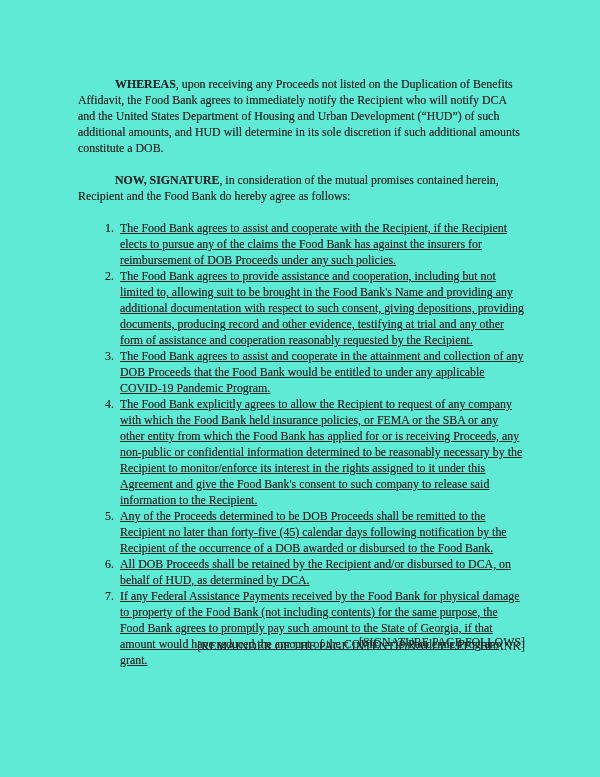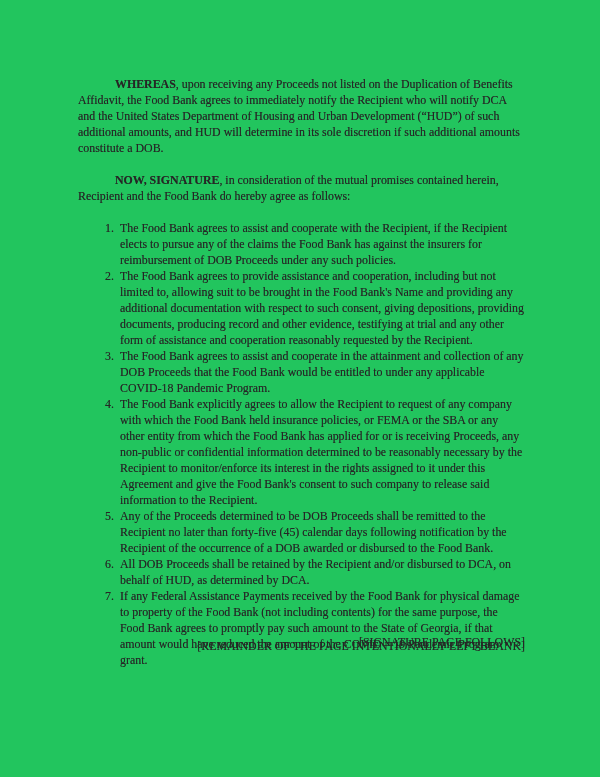--- a/index.html
+++ b/index.html
@@ -4,21 +4,21 @@
 <style>
   * { margin: 0; padding: 0; box-sizing: border-box; }
   html, body {
     width: 600px;
     background: #ffffff;
   }
   .page {
     position: relative;
     width: 600px;
     height: 777px;
-    background: #22c55e;
+    background: #5eead4;
     font-family: "Liberation Serif", serif;
     color: #262626;
     overflow: hidden;
   }
   .content {
     position: absolute;
     left: 78px;
     top: 76px;
     width: 447px;
     font-size: 11.9px;
@@ -31,20 +31,21 @@
   }
   .lead { font-weight: bold; }
   ol.agreement-list {
     margin: 0;
     padding-left: 39px;
     list-style: decimal;
   }
   ol.agreement-list li {
     padding-left: 3px;
     margin: 0;
+    text-decoration: underline;
   }
   .footer-line {
     position: absolute;
     left: 78px;
     width: 447px;
     text-align: right;
     font-size: 11.9px;
     line-height: 16px;
     text-shadow: 0 0 0.5px rgba(40,40,40,0.55);
   }
@@ -57,21 +58,21 @@
 <div class="page">
   <div class="content">
 
     <p class="para"><span class="lead">WHEREAS</span><span>, upon receiving any Proceeds not listed on the Duplication of Benefits Affidavit, the Food Bank agrees to immediately notify the Recipient who will notify DCA and the United States Department of Housing and Urban Development (“HUD”) of such additional amounts, and HUD will determine in its sole discretion if such additional amounts constitute a DOB.</span></p>
 
     <p class="para"><span class="lead">NOW, SIGNATURE</span><span>, in consideration of the mutual promises contained herein, Recipient and the Food Bank do hereby agree as follows:</span></p>
 
     <ol class="agreement-list">
       <li>The Food Bank agrees to assist and cooperate with the Recipient, if the Recipient elects to pursue any of the claims the Food Bank has against the insurers for reimbursement of DOB Proceeds under any such policies.</li>
       <li>The Food Bank agrees to provide assistance and cooperation, including but not limited to, allowing suit to be brought in the Food Bank's Name and providing any additional documentation with respect to such consent, giving depositions, providing documents, producing record and other evidence, testifying at trial and any other form of assistance and cooperation reasonably requested by the Recipient.</li>
-      <li>The Food Bank agrees to assist and cooperate in the attainment and collection of any DOB Proceeds that the Food Bank would be entitled to under any applicable COVID-18 Pandemic Program.</li>
+      <li>The Food Bank agrees to assist and cooperate in the attainment and collection of any DOB Proceeds that the Food Bank would be entitled to under any applicable COVID-19 Pandemic Program.</li>
       <li>The Food Bank explicitly agrees to allow the Recipient to request of any company with which the Food Bank held insurance policies, or FEMA or the SBA or any other entity from which the Food Bank has applied for or is receiving Proceeds, any non-public or confidential information determined to be reasonably necessary by the Recipient to monitor/enforce its interest in the rights assigned to it under this Agreement and give the Food Bank's consent to such company to release said information to the Recipient.</li>
       <li>Any of the Proceeds determined to be DOB Proceeds shall be remitted to the Recipient no later than forty-five (45) calendar days following notification by the Recipient of the occurrence of a DOB awarded or disbursed to the Food Bank.</li>
       <li>All DOB Proceeds shall be retained by the Recipient and/or disbursed to DCA, on behalf of HUD, as determined by DCA.</li>
       <li>If any Federal Assistance Payments received by the Food Bank for physical damage to property of the Food Bank (not including contents) for the same purpose, the Food Bank agrees to promptly pay such amount to the State of Georgia, if that amount would have reduced the amount of the COVID – 19 Pandemic Program grant.</li>
     </ol>
 
   </div>
 
   <div class="footer-line remainder">[REMAINDER OF THE PAGE INTENTIONALLY LEFT BLANK]</div>
   <div class="footer-line signature">[SIGNATURE PAGE FOLLOWS]</div>

